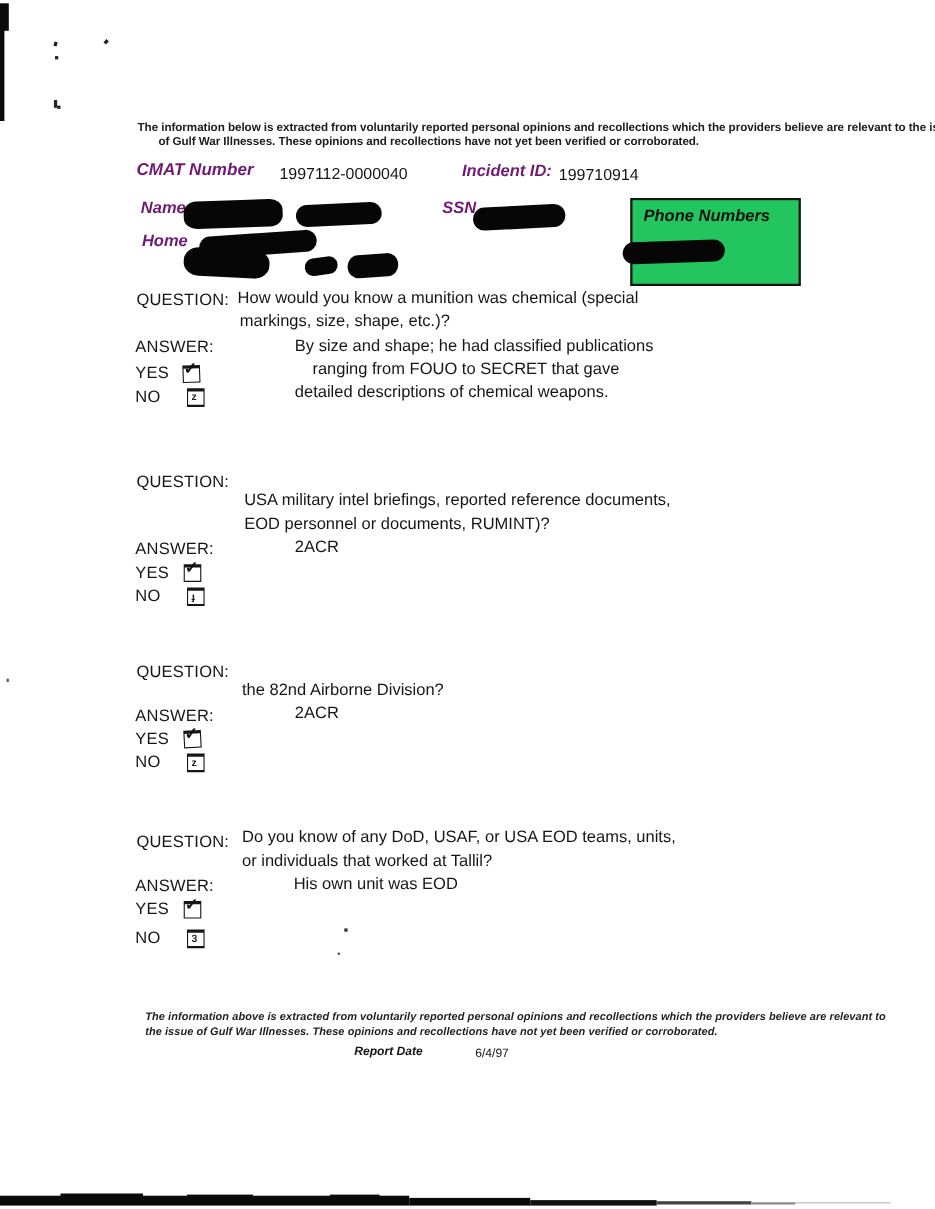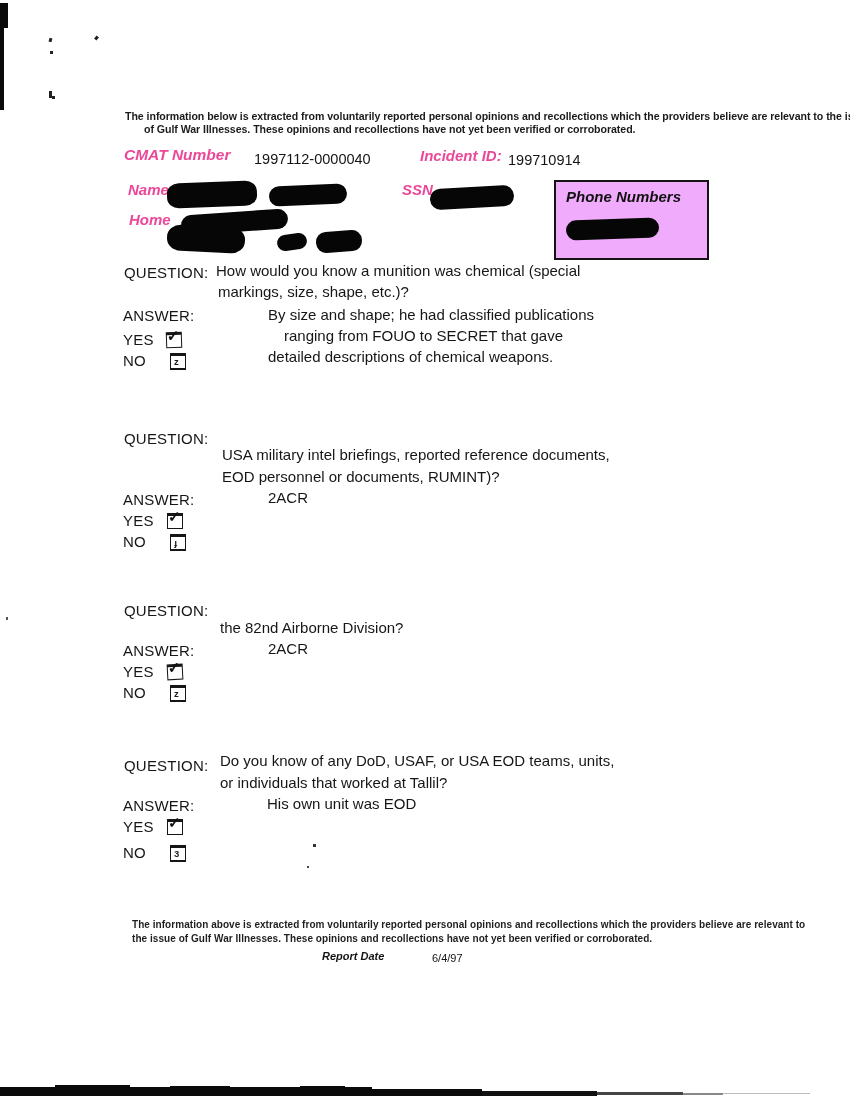--- a/index.html
+++ b/index.html
@@ -3,35 +3,35 @@
 <meta charset="utf-8">
 <style>
   html,body{margin:0;padding:0;background:#fff;}
   .page{
     position:relative; width:850px; height:1099px; background:#fff;
     font-family:"Liberation Sans", sans-serif; color:#141414; overflow:hidden;
   }
   .abs{position:absolute; white-space:nowrap;}
   
   .smallprint{font-size:10.6px; font-weight:700; letter-spacing:-0.05px; color:#1b1b1b;}
-  .footprint{font-size:10px; font-weight:700; letter-spacing:0.05px; color:#1f1f1f;}
+  .footprint{font-size:10px; font-weight:700; font-style:italic; letter-spacing:0.05px; color:#1f1f1f;}
   
-  .flabel{font-size:15px; font-weight:700; font-style:italic; color:#ec4899;}
+  .flabel{font-size:15px; font-weight:700; font-style:italic; color:#701a75;}
   .fvalue{font-size:14.5px; color:#151515;}
   
   .qlabel{font-size:15px; color:#161616; letter-spacing:0.2px;}
   .qtext{font-size:15px; color:#161616;}
   
   .blob{position:absolute; background:#060606;}
   
   .cb{position:absolute; width:14px; height:12px; border:1.6px solid #161616; border-top-width:3px; background:#fff;}
   .cb .ck{position:absolute; left:0px; top:-7px; font-size:15px; font-weight:700; color:#101010; line-height:15px;}
   .cb .nm{position:absolute; left:3px; top:0px; font-size:9.5px; font-weight:700; color:#1c1c1c; line-height:11px;}
   
-  .phonebox{position:absolute; left:554px; top:180px; width:151px; height:76px; border:2px solid #141414; background:#f0abfc;}
+  .phonebox{position:absolute; left:573px; top:180px; width:151px; height:76px; border:2px solid #141414; background:#22c55e;}
   .phonebox .plabel{position:absolute; left:10px; top:6px; font-size:15px; font-weight:700; font-style:italic; color:#111;}
   
   .ink{position:absolute; background:#0a0a0a;}
   .speck{position:absolute; background:#222;}
 </style>
 </head>
 <body>
 
 <div class="page">
 

